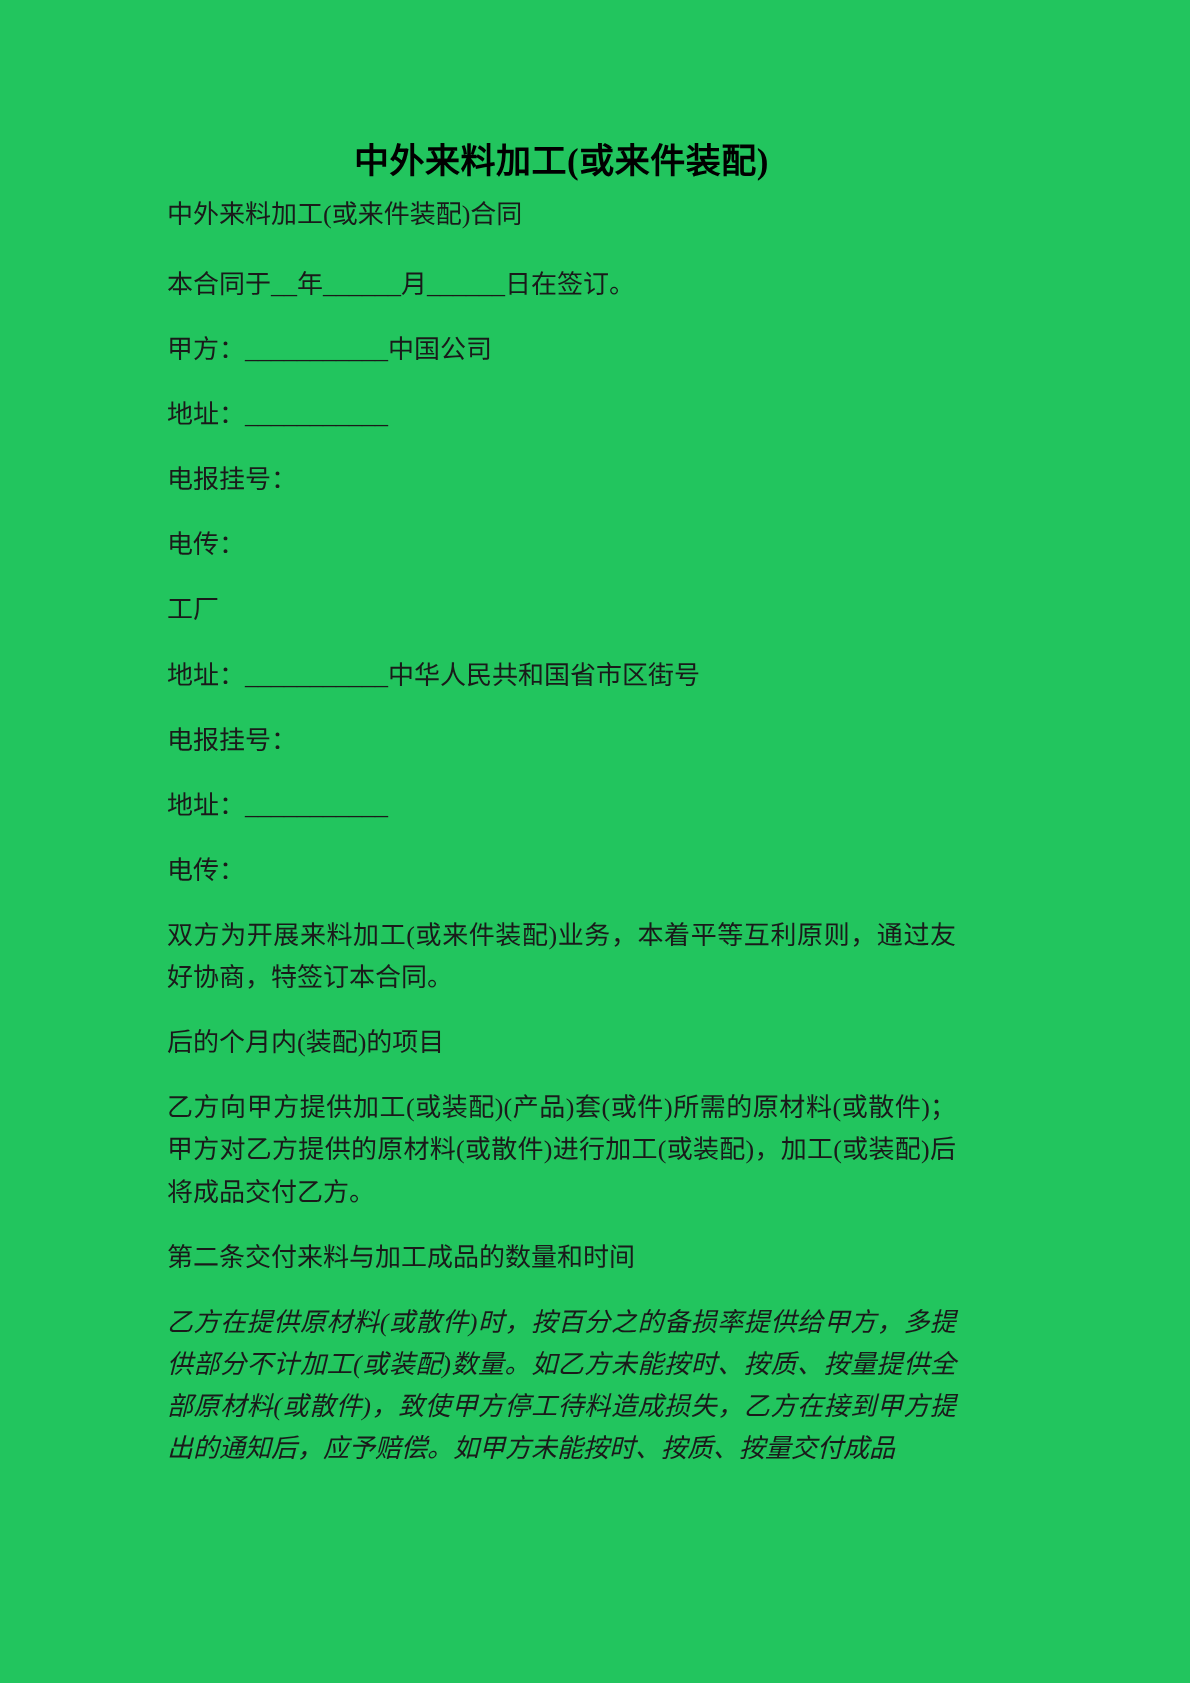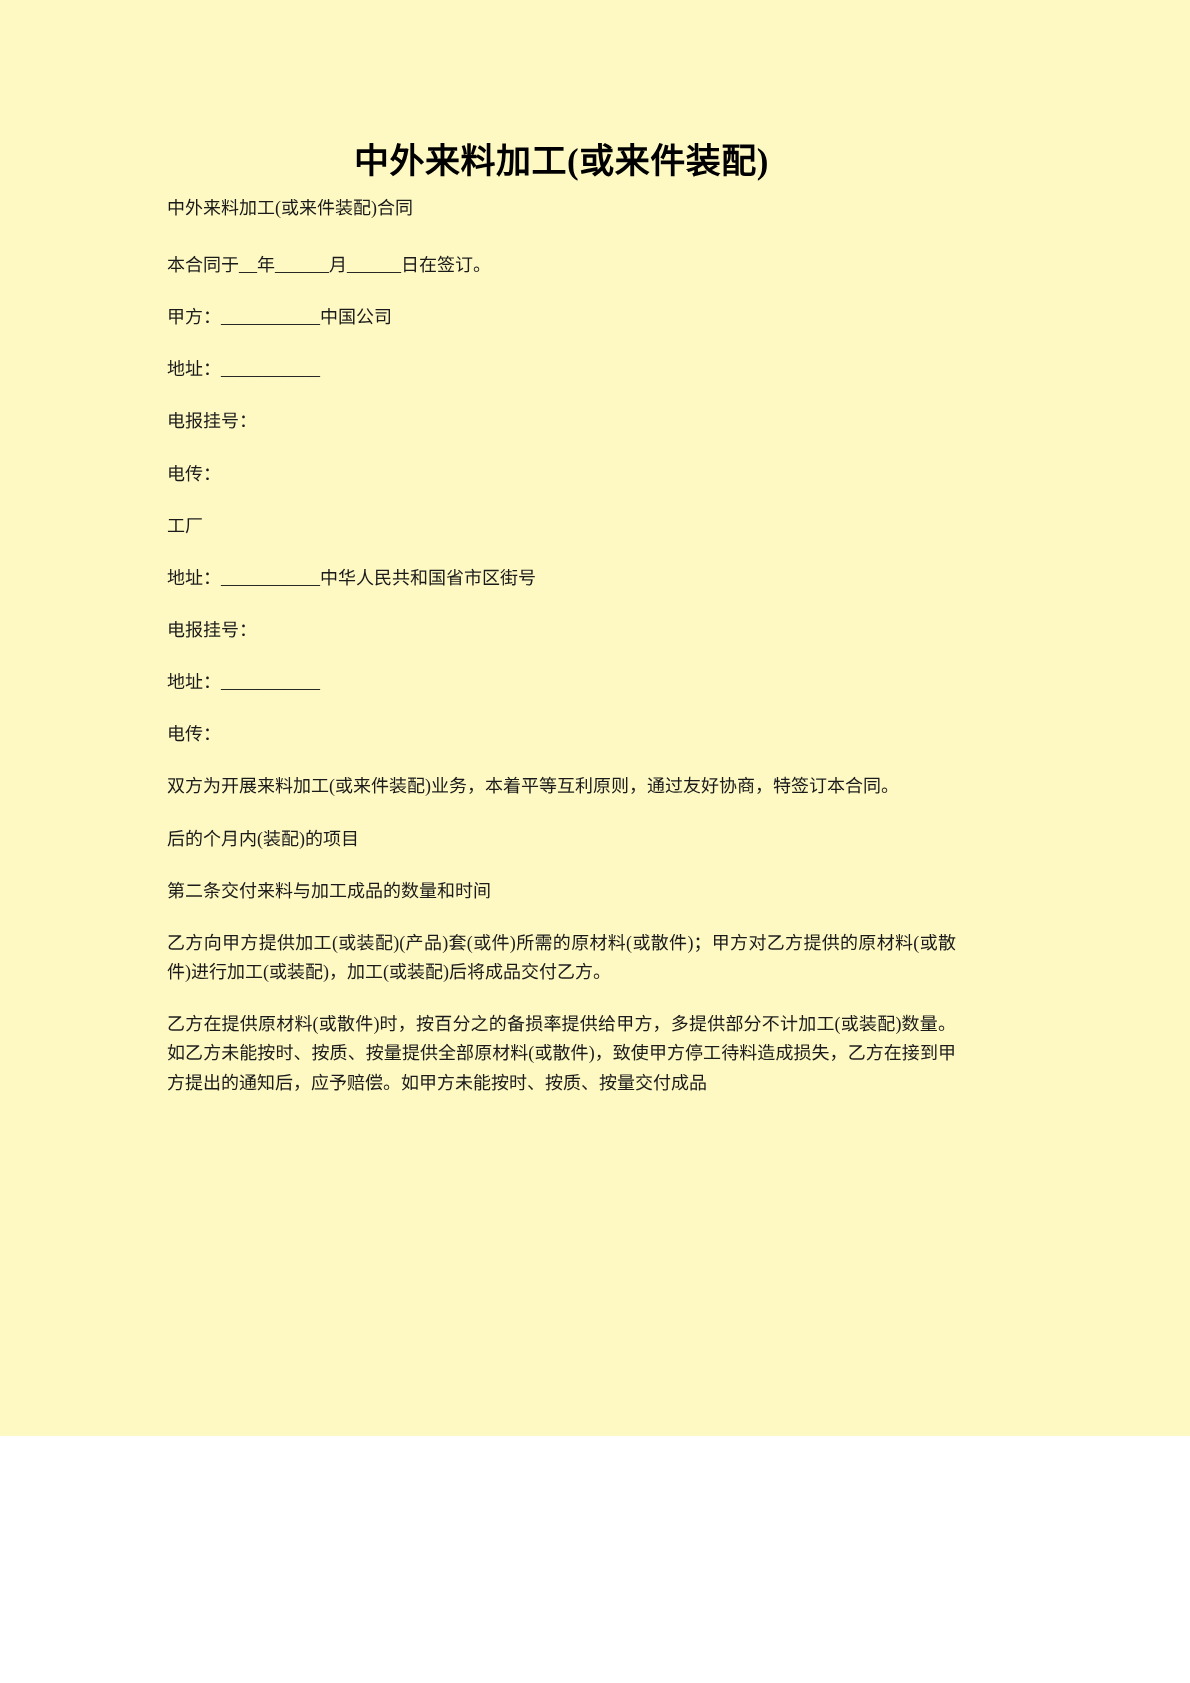--- a/index.html
+++ b/index.html
@@ -16,22 +16,22 @@
     font-family: "Liberation Serif", "DejaVu Serif", serif;
     color: #000000;
     -webkit-font-smoothing: antialiased;
   }
 
   .page {
     position: absolute;
     top: 0;
     left: 0;
     width: 1190px;
-    height: 1436px;
-    background: #fef9c3;
+    height: 1683px;
+    background: #22c55e;
     box-sizing: border-box;
     padding: 12px;
   }
 
   .content {
     position: absolute;
     left: 167px;
     top: 140px;
     width: 789px;
   }
@@ -41,36 +41,37 @@
     font-weight: bold;
     text-align: center;
     line-height: 1.25;
     letter-spacing: 0.5px;
     margin: 0 0 10px 0;
     color: #000000;
     font-family: "Liberation Serif", "DejaVu Serif", serif;
   }
 
   .para {
-    font-size: 18px;
+    font-size: 26px;
     line-height: 1.62;
     margin: 0 0 23px 0;
     text-align: justify;
     text-justify: inter-character;
     color: #1a1a1a;
     word-break: break-all;
     font-family: "Liberation Serif", "DejaVu Serif", serif;
   }
 
   .para.subtitle {
     margin-bottom: 28px;
   }
 
   .para.last {
     margin-bottom: 0;
+    font-style: italic;
   }
 </style>
 </head>
 <body>
 
 <div class="page">
   <div class="content">
 
     <h1 class="doc-title">中外来料加工(或来件装配)</h1>
 
@@ -94,21 +95,21 @@
 
 
     <p class="para">地址：___________</p>
 
     <p class="para">电传：</p>
 
     <p class="para">双方为开展来料加工(或来件装配)业务，本着平等互利原则，通过友好协商，特签订本合同。</p>
 
     <p class="para">后的个月内(装配)的项目</p>
 
+    <p class="para">乙方向甲方提供加工(或装配)(产品)套(或件)所需的原材料(或散件)；甲方对乙方提供的原材料(或散件)进行加工(或装配)，加工(或装配)后将成品交付乙方。</p>
+
     <p class="para">第二条交付来料与加工成品的数量和时间</p>
-
-    <p class="para">乙方向甲方提供加工(或装配)(产品)套(或件)所需的原材料(或散件)；甲方对乙方提供的原材料(或散件)进行加工(或装配)，加工(或装配)后将成品交付乙方。</p>
 
 
     <p class="para last">乙方在提供原材料(或散件)时，按百分之的备损率提供给甲方，多提供部分不计加工(或装配)数量。如乙方未能按时、按质、按量提供全部原材料(或散件)，致使甲方停工待料造成损失，乙方在接到甲方提出的通知后，应予赔偿。如甲方未能按时、按质、按量交付成品</p>
 
   </div>
 </div>
 
 </body></html>

